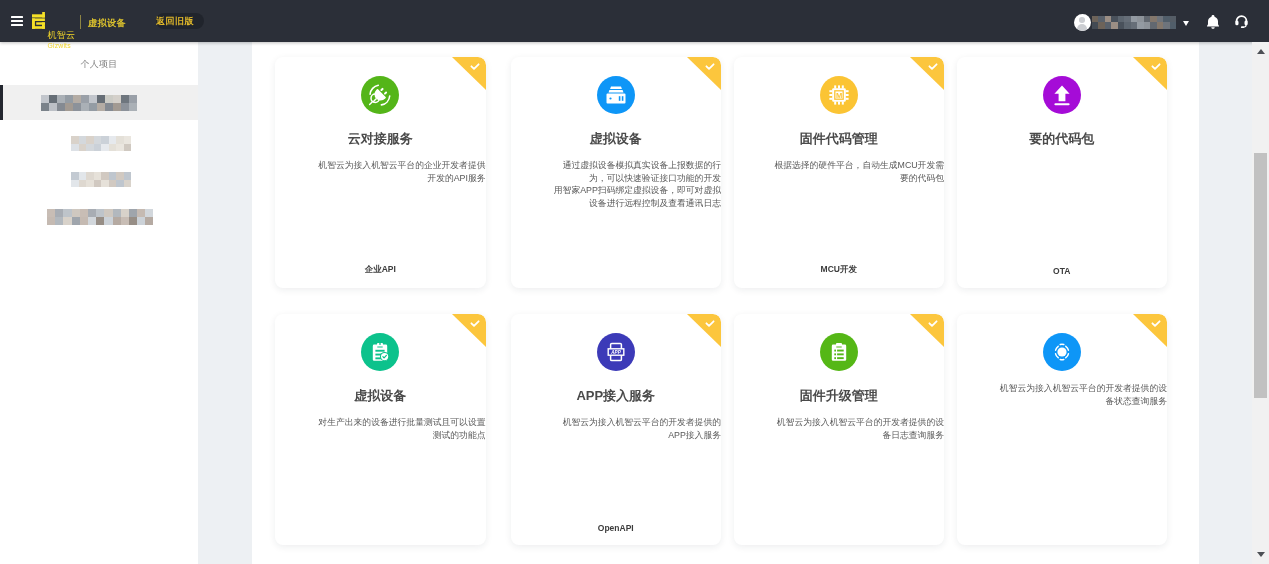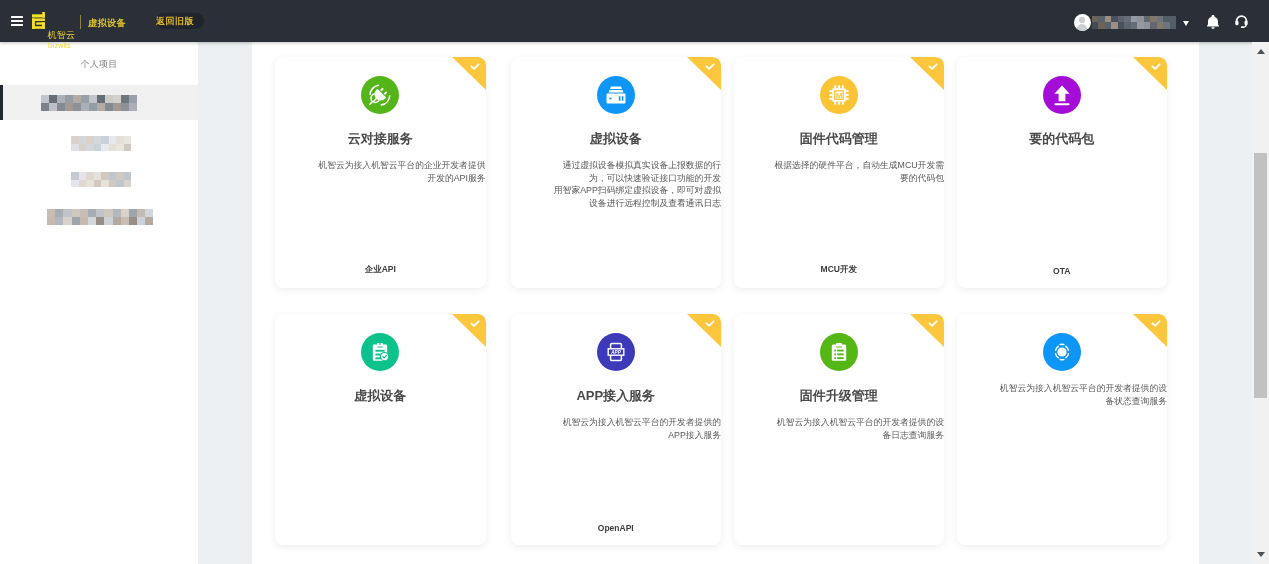--- a/index.html
+++ b/index.html
@@ -159,20 +159,21 @@
         </g>
         <circle cx="19" cy="10.9" r="0.9" fill="#0cc28c"></circle>
         <rect x="14.4" y="16.8" width="9.2" height="1.9" fill="#0cc28c"></rect>
         <rect x="14.4" y="20.6" width="9.2" height="1.9" fill="#0cc28c"></rect>
         <rect x="14.4" y="24.4" width="9.2" height="1.9" fill="#0cc28c"></rect>
         <circle cx="23.6" cy="23.6" r="4.6" fill="#0cc28c"></circle>
         <circle cx="23.6" cy="23.6" r="3.6" fill="#fff"></circle>
         <path fill="none" stroke="#0cc28c" stroke-width="1.2" stroke-linecap="round" stroke-linejoin="round" d="M21.9 23.6 l1.2 1.3 l2.3 -2.5"></path>
       </svg>
       <h3>虚拟设备</h3>
+      <p>对生产出来的设备进行批量测试且可以设置<br>测试的功能点</p>
     </div>
     <div class="card c2 r2">
       <svg class="ribbon" width="34" height="33" viewBox="0 0 34 33">
         <path d="M0 0 H26 a8 8 0 0 1 8 8 V33 Z" fill="#fcc63d"></path>
         <path fill="none" stroke="#fff" stroke-width="1.8" stroke-linecap="round" stroke-linejoin="round" d="M19.4 9.3 l2.6 2.6 l4.6 -4.6"></path>
       </svg>
       <svg class="icon" width="38" height="38" viewBox="0 0 38 38">
         <circle cx="19" cy="19" r="19" fill="#3c3ab8"></circle>
         <g fill="none" stroke="#fff" stroke-width="1.5">
           <rect x="13.6" y="10.4" width="10.8" height="17.2" rx="1.2"></rect>

